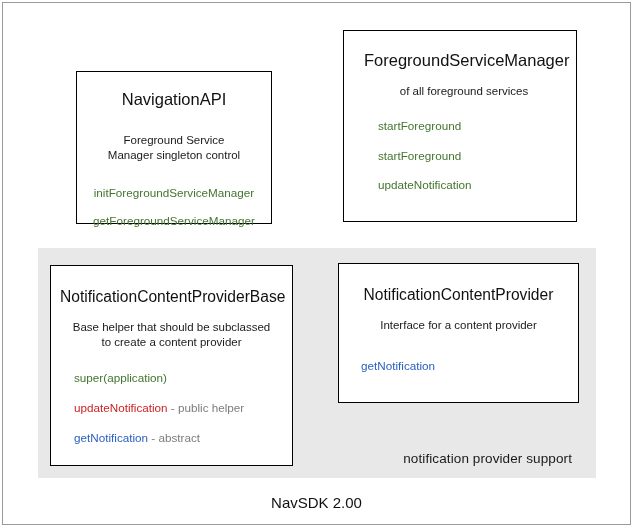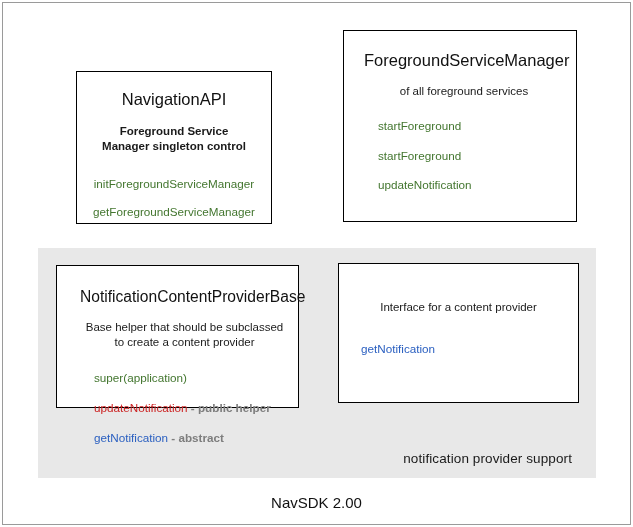--- a/index.html
+++ b/index.html
@@ -85,35 +85,34 @@
   }
 
   .member {
     font-size: 11.7px;
     line-height: 1.2;
     white-space: nowrap;
   }
 
   .member .note {
     color: #7d7d7d;
-    font-weight: bold;
   }
 
   
 
   
   #box-navigation-api {
     left: 76px;
     top: 71px;
     width: 196px;
     height: 153px;
     padding: 18px 10px 0 10px;
   }
   #box-navigation-api .class-title { font-size: 16.5px; }
-  #box-navigation-api .class-desc { margin-top: 15px; font-weight: bold; }
+  #box-navigation-api .class-desc { margin-top: 24px; }
   #box-navigation-api .members {
     margin-top: 22px;
     align-items: center;
     gap: 14px;
   }
   #box-navigation-api .member { text-align: center; }
 
   
   #box-foreground-service-manager {
     left: 343px;
@@ -126,25 +125,25 @@
   #box-foreground-service-manager .class-desc { margin-top: 14px; }
   #box-foreground-service-manager .members {
     margin-top: 20px;
     align-items: flex-start;
     padding-left: 14px;
     gap: 15px;
   }
 
   
   #box-notification-content-provider-base {
-    left: 56px;
+    left: 50px;
     top: 265px;
     width: 243px;
-    height: 143px;
-    padding: 22px 9px 0 23px;
+    height: 201px;
+    padding: 22px 9px 0 9px;
   }
   #box-notification-content-provider-base .class-title { font-size: 15.6px; }
   #box-notification-content-provider-base .class-desc { margin-top: 14px; }
   #box-notification-content-provider-base .members {
     margin-top: 20px;
     align-items: flex-start;
     padding-left: 14px;
     gap: 16px;
   }
 
@@ -234,20 +233,21 @@
       <div class="member">
         <span style="color: rgb(204, 34, 34);">updateNotification</span><span class="note" style="color: rgb(125, 125, 125);"> - public helper</span>
       </div>
       <div class="member">
         <span style="color: rgb(42, 95, 192);">getNotification</span><span class="note" style="color: rgb(125, 125, 125);"> - abstract</span>
       </div>
     </div>
   </div>
 
   <div class="class-box" id="box-notification-content-provider" style="border-color: rgb(0, 0, 0);">
+    <div class="class-title">NotificationContentProvider</div>
     <div class="class-desc">
       <div>Interface for a content provider</div>
     </div>
     <div class="members">
       <div class="member">
         <span style="color: rgb(42, 95, 192);">getNotification</span><span class="note" style="color: rgb(125, 125, 125);"></span>
       </div>
     </div>
   </div>
 

